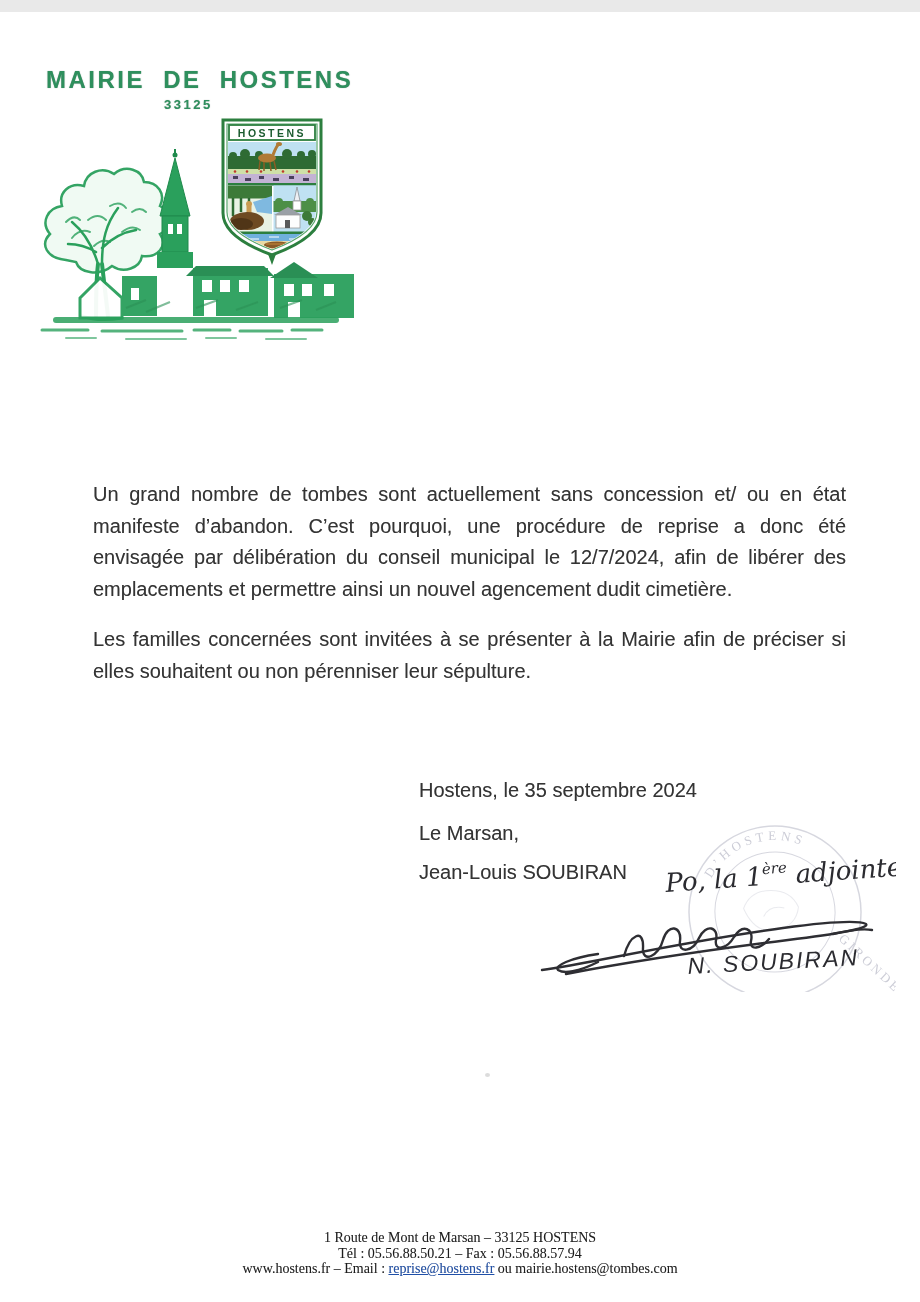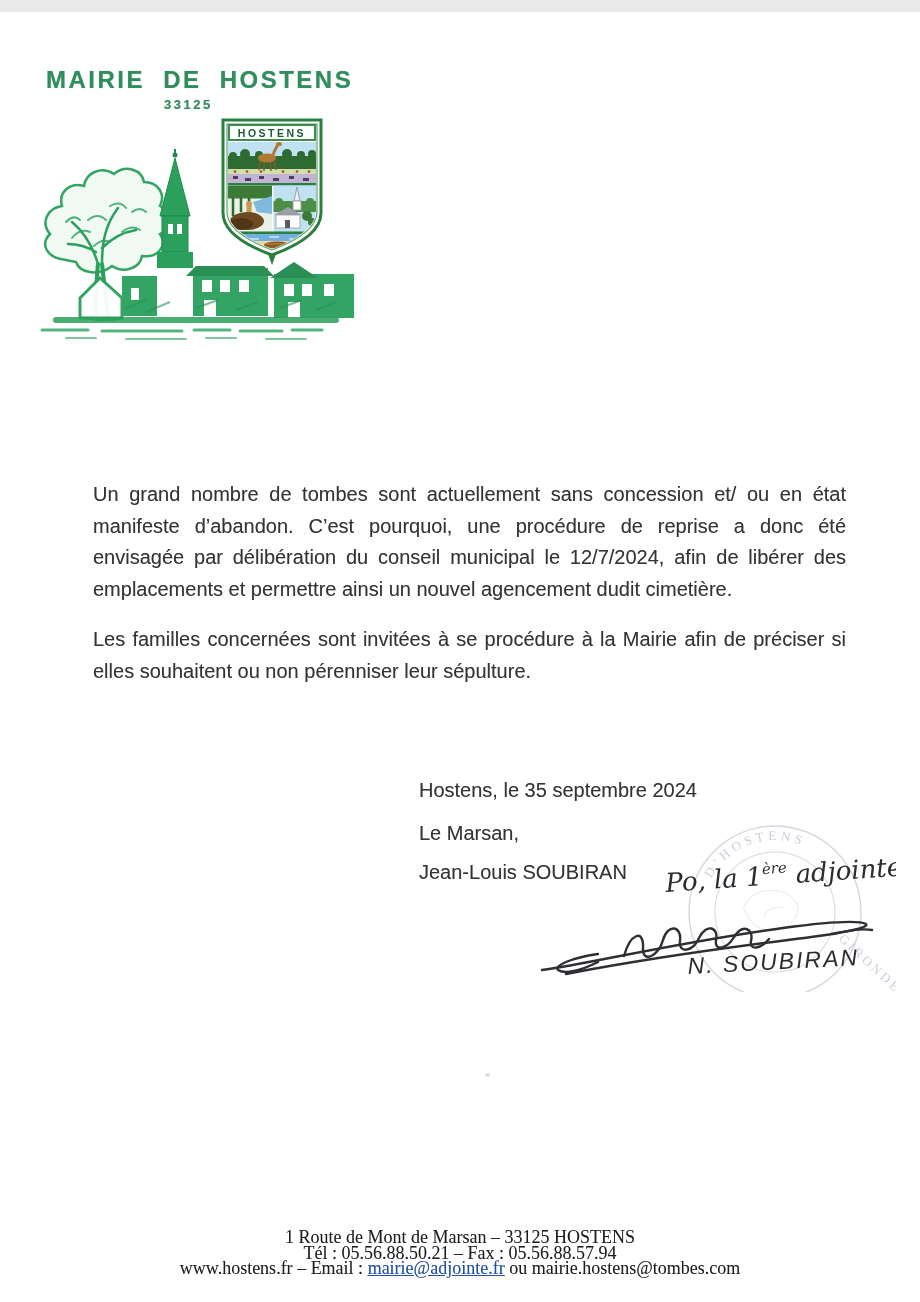--- a/index.html
+++ b/index.html
@@ -44,21 +44,21 @@
 
   .sig-block { position:absolute; left:528px; top:810px; width:368px; height:170px; }
 
   .smudge { position:absolute; left:485px; top:1061px; width:5px; height:4px;
     background:#dcdcdc; border-radius:50%; }
 
   
   .footer {
     position:absolute; left:0; top:1218px; width:100%;
     text-align:center; font-family:"Liberation Serif", serif;
-    font-size:18px; line-height:15.5px; color:#1d1d1d;
+    font-size:14px; line-height:15.5px; color:#1d1d1d;
     text-shadow:0 0 0.5px rgba(80,80,80,.35);
   }
   .u-dark { color:#1d1d1d; cursor:pointer; }
   .link-blue { text-decoration:underline; color:#1f4fa8; cursor:pointer; }
 </style>
 </head>
 <body>
 
 <div class="page">
 
@@ -192,21 +192,21 @@
       <rect x="17" y="127" width="88" height="12" fill="#ead9a4"></rect>
       <ellipse cx="66" cy="131" rx="13" ry="3.5" fill="#8a5a28"></ellipse>
       <path d="M55 130 h22" stroke="#b07a35" stroke-width="1.5"></path>
       <rect x="90" y="121" width="9" height="5" fill="#e0c040" transform="rotate(-8 94 123)"></rect>
       <path d="M24 134 h8 M40 135 h10 M80 134 h10" stroke="#caa86a" stroke-width="1.2" fill="none"></path>
     </g>
   </svg>
 
   <div class="body-text">
     <p class="p2">Un grand nombre de tombes sont actuellement sans concession et/ ou en état manifeste d’abandon. C’est pourquoi, une procédure de reprise a donc été envisagée par délibération du conseil municipal le 12/7/2024, afin de libérer des emplacements et permettre ainsi un nouvel agencement dudit cimetière.</p>
-    <p class="p3">Les familles concernées sont invitées à se procédure à la Mairie afin de préciser si elles souhaitent ou non pérenniser leur sépulture.</p>
+    <p class="p3">Les familles concernées sont invitées à se présenter à la Mairie afin de préciser si elles souhaitent ou non pérenniser leur sépulture.</p>
   </div>
 
   <div class="closing">
     <div class="cl-line1">Hostens, le 35 septembre 2024</div>
     <div class="cl-line2">Le Marsan,</div>
     <div class="cl-line3">Jean-Louis SOUBIRAN</div>
   </div>
 
   <svg class="sig-block" viewBox="0 0 368 170" aria-hidden="true">
 
@@ -233,16 +233,16 @@
     </g>
 
     <text x="160" y="152" font-size="23" font-style="italic" letter-spacing="2" fill="#2b2b30" font-family="Liberation Sans, sans-serif" transform="rotate(-3 160 152)">N. SOUBIRAN</text>
   </svg>
 
   <div class="smudge"></div>
 
   <div class="footer">
     <div>1 Route de Mont de Marsan – 33125 HOSTENS</div>
     <div>Tél : 05.56.88.50.21 – Fax : 05.56.88.57.94</div>
-    <div><span class="u-dark">www.hostens.fr</span><span> – Email : </span><span class="link-blue">mairie@adjointe.fr</span><span> ou </span><span>mairie.hostens@tombes.com</span></div>
+    <div><span class="u-dark">www.hostens.fr</span><span> – Email : </span><span class="link-blue">reprise@hostens.fr</span><span> ou </span><span>mairie.hostens@tombes.com</span></div>
   </div>
 
 </div>
 
 </body></html>

